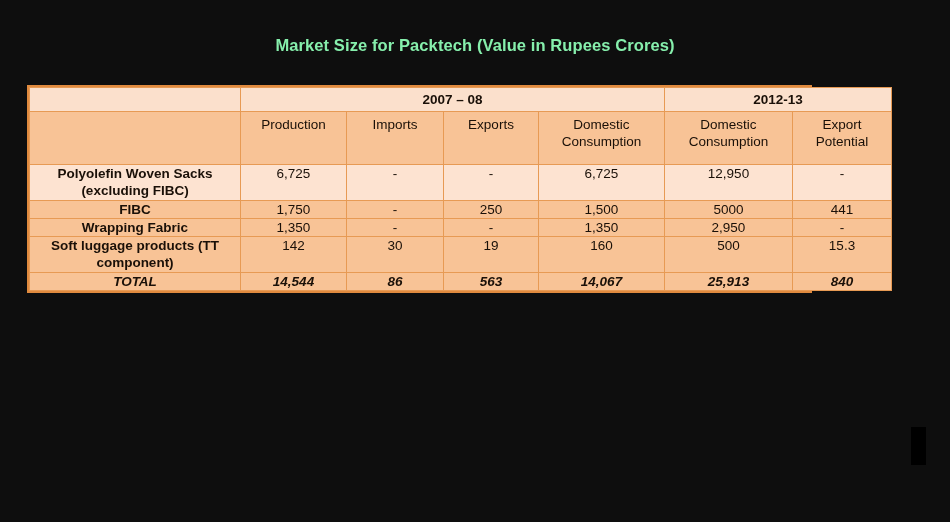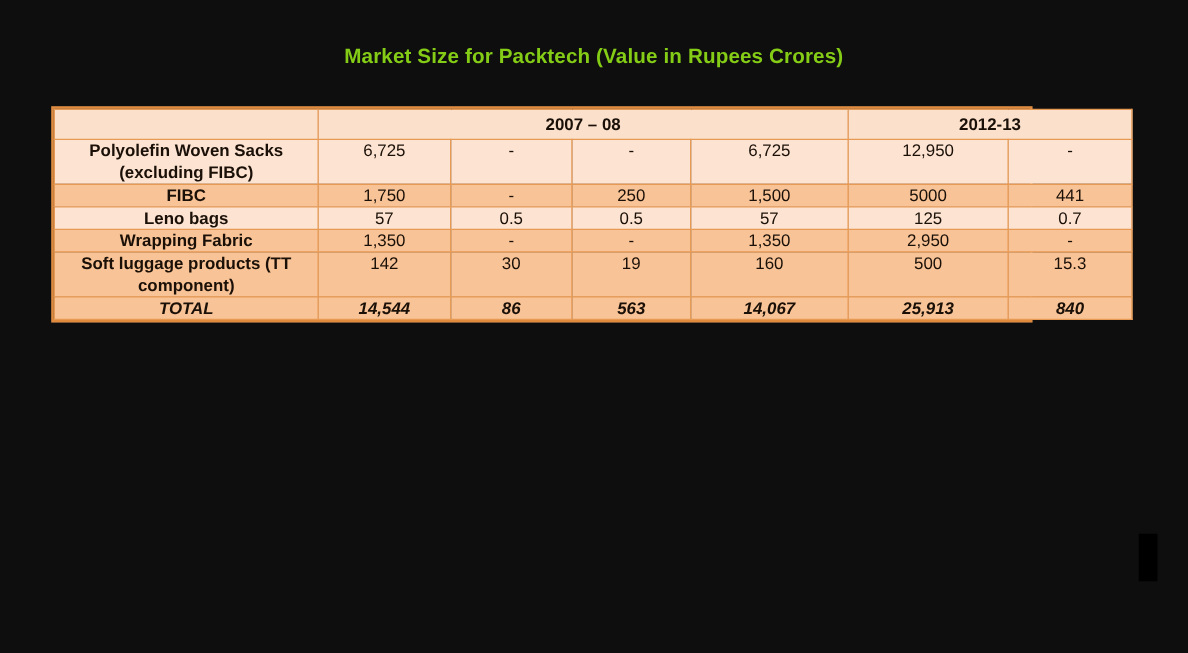--- a/index.html
+++ b/index.html
@@ -22,42 +22,42 @@
     background: #0e0e0e;
   }
 
   
   #slide-title {
     position: absolute;
     left: 0;
     top: 36px;
     width: 950px;
     text-align: center;
-    color: #84cc16;
+    color: #86efac;
     font-size: 16.5px;
     font-weight: bold;
     letter-spacing: 0.1px;
     white-space: nowrap;
   }
 
   
   #right-notch {
     position: absolute;
     left: 911px;
     top: 427px;
     width: 15px;
     height: 38px;
     background: #000000;
     z-index: 5;
   }
 
   
   #market-table-wrap {
     position: absolute;
-    left: 41px;
+    left: 27px;
     top: 85px;
     width: 785px;
     border: 2px solid #e08a3e;
     box-sizing: border-box;
     background: #404040;
   }
   table.market {
     border-collapse: collapse;
     table-layout: fixed;
     width: 100%;
@@ -146,20 +146,29 @@
         <col class="c-dom1">
         <col class="c-dom2">
         <col class="c-expot">
       </colgroup>
       <thead>
         <tr class="hdr-groups">
           <th class="blank-corner"></th>
           <th colspan="4">2007 – 08</th>
           <th colspan="2">2012-13</th>
         </tr>
+        <tr class="hdr-metrics">
+          <th class="blank-corner"></th>
+          <th>Production</th>
+          <th>Imports</th>
+          <th>Exports</th>
+          <th>Domestic Consumption</th>
+          <th>Domestic Consumption</th>
+          <th>Export Potential</th>
+        </tr>
       </thead>
       <tbody>
 
         <tr class="row-light">
           <td class="label-cell">Polyolefin Woven Sacks (excluding FIBC)</td>
           <td class="value-cell">6,725</td>
           <td class="value-cell">-</td>
           <td class="value-cell">-</td>
           <td class="value-cell">6,725</td>
           <td class="value-cell">12,950</td>
@@ -169,29 +178,20 @@
         <tr class="row-dark">
           <td class="label-cell">FIBC</td>
           <td class="value-cell">1,750</td>
           <td class="value-cell">-</td>
           <td class="value-cell">250</td>
           <td class="value-cell">1,500</td>
           <td class="value-cell">5000</td>
           <td class="value-cell">441</td>
         </tr>
 
-        <tr class="row-light">
-          <td class="label-cell">Leno bags</td>
-          <td class="value-cell">57</td>
-          <td class="value-cell">0.5</td>
-          <td class="value-cell">0.5</td>
-          <td class="value-cell">57</td>
-          <td class="value-cell">125</td>
-          <td class="value-cell">0.7</td>
-        </tr>
 
         <tr class="row-dark">
           <td class="label-cell">Wrapping Fabric</td>
           <td class="value-cell">1,350</td>
           <td class="value-cell">-</td>
           <td class="value-cell">-</td>
           <td class="value-cell">1,350</td>
           <td class="value-cell">2,950</td>
           <td class="value-cell">-</td>
         </tr>

